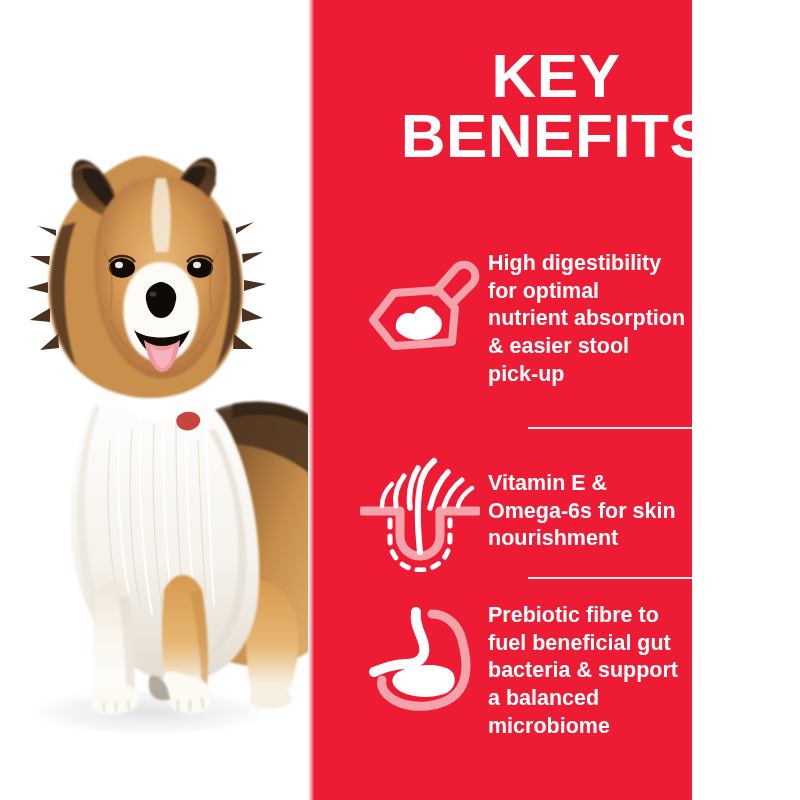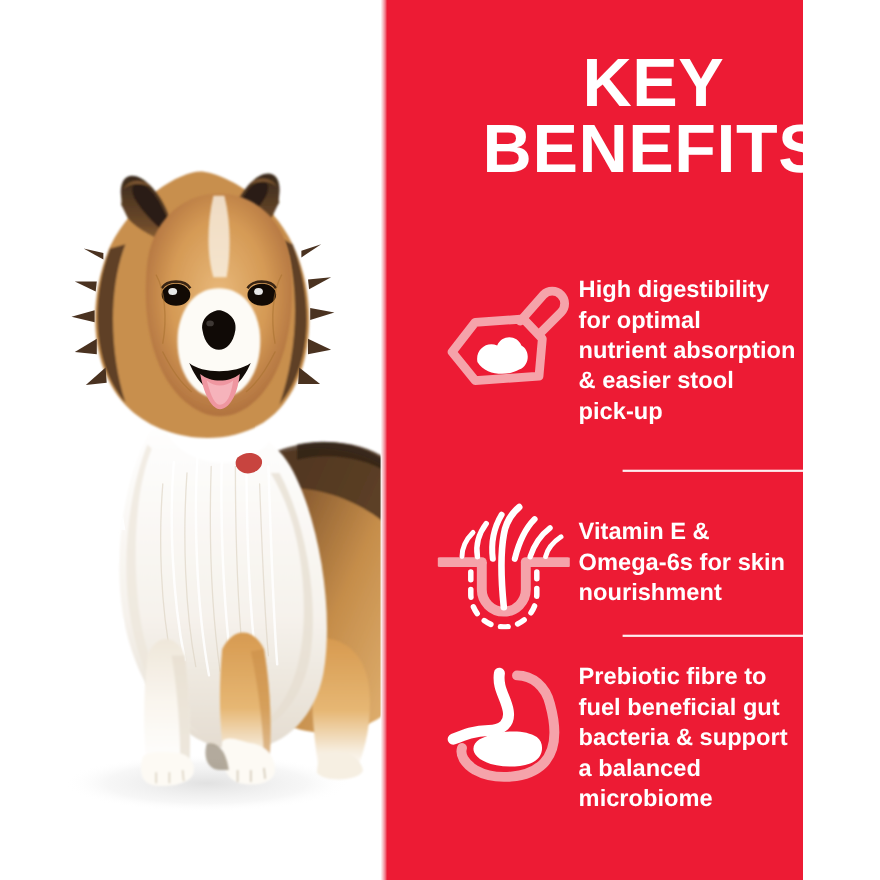--- a/index.html
+++ b/index.html
@@ -12,21 +12,20 @@
     font-family: "Liberation Sans", sans-serif;
     -webkit-font-smoothing: antialiased;
   }
 
   #page {
     position: relative;
     width: 692px;
     height: 800px;
     overflow: hidden;
     background: #ffffff;
-    margin-left: 38px;
   }
 
   
   #photo-panel {
     position: absolute;
     left: 0; top: 0;
     width: 312px; height: 800px;
     background: #ffffff;
     overflow: hidden;
   }

